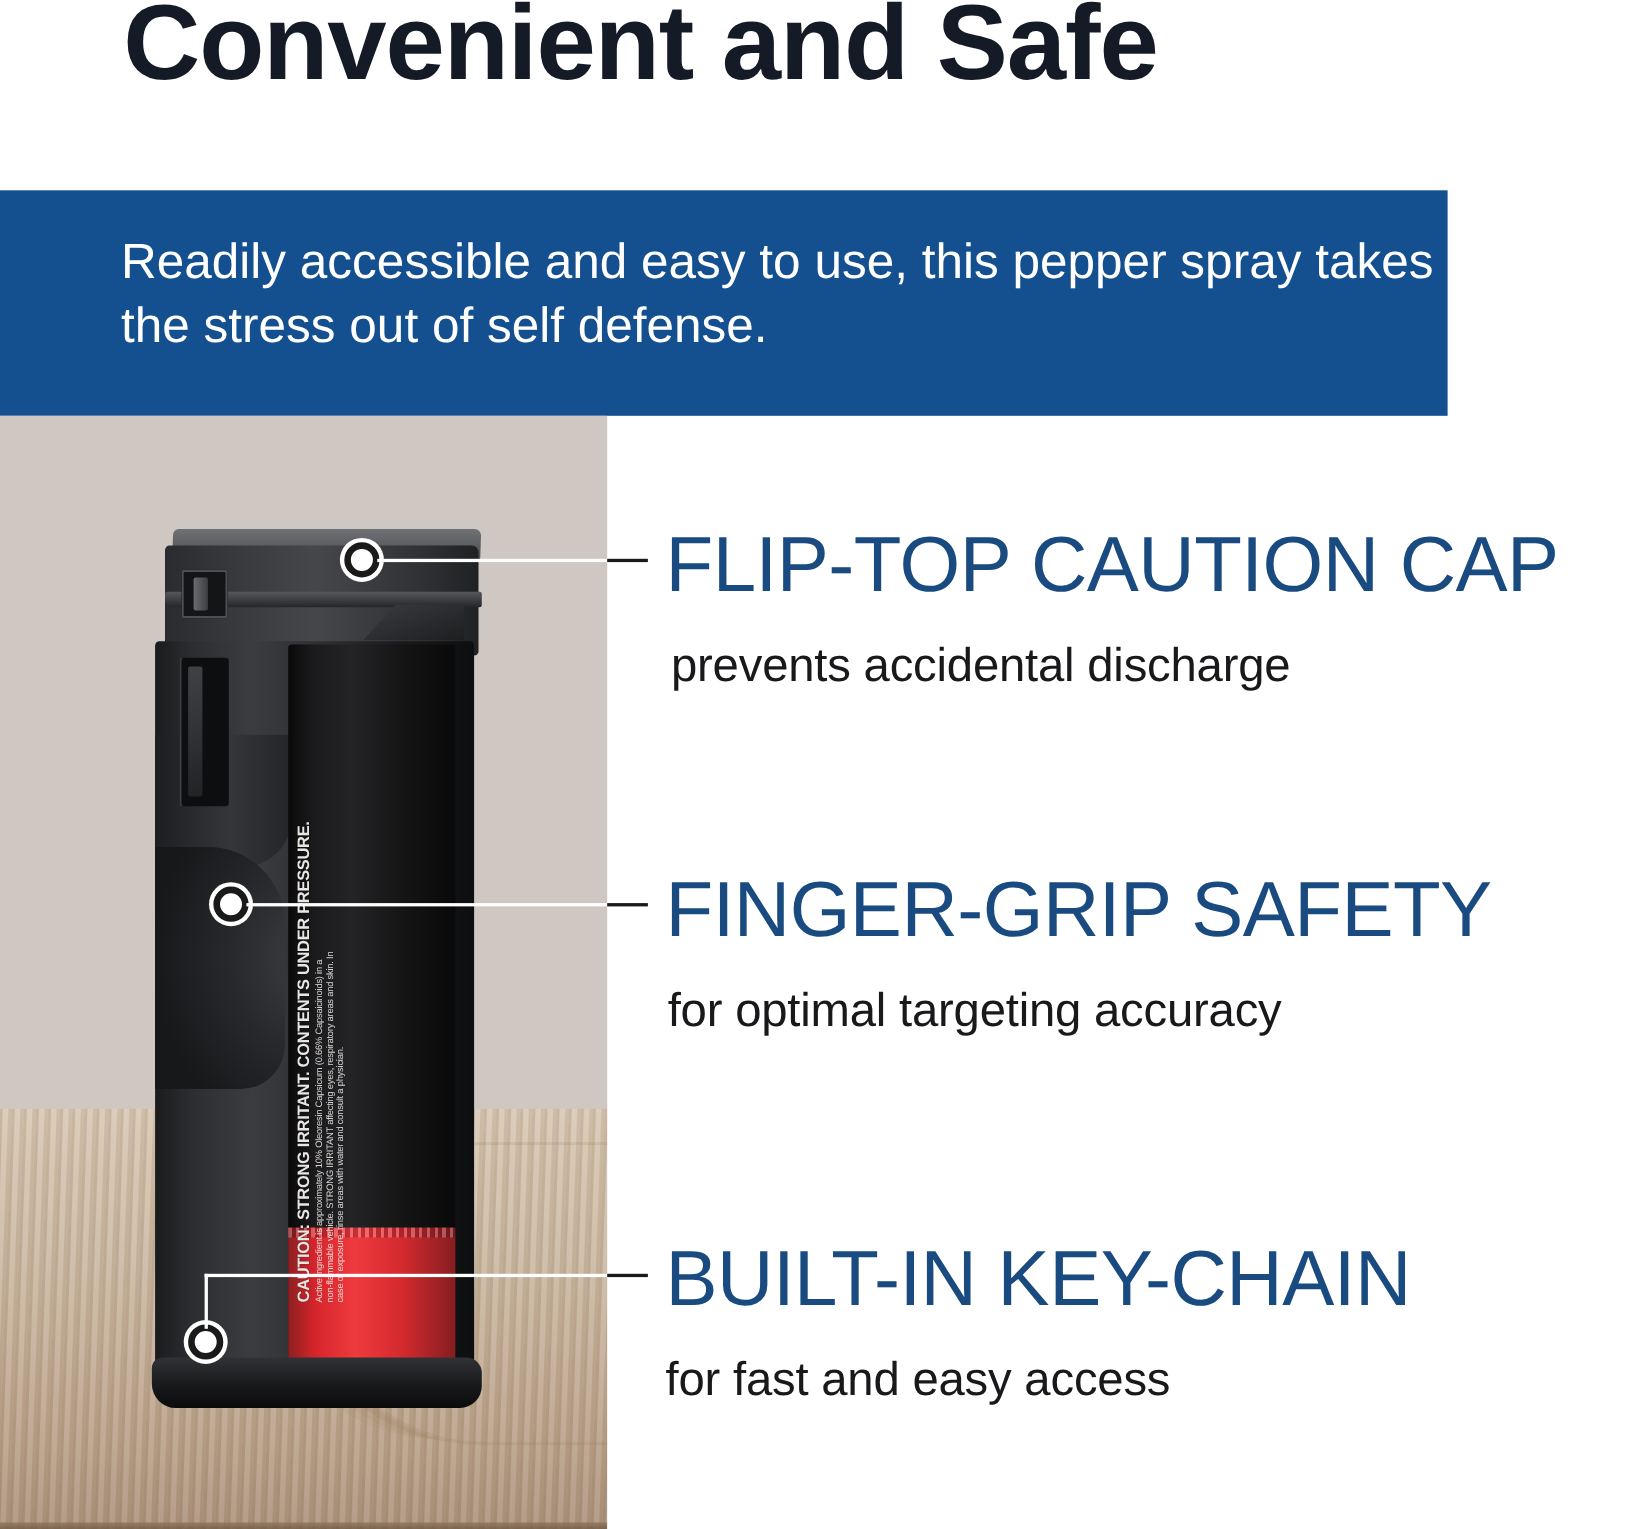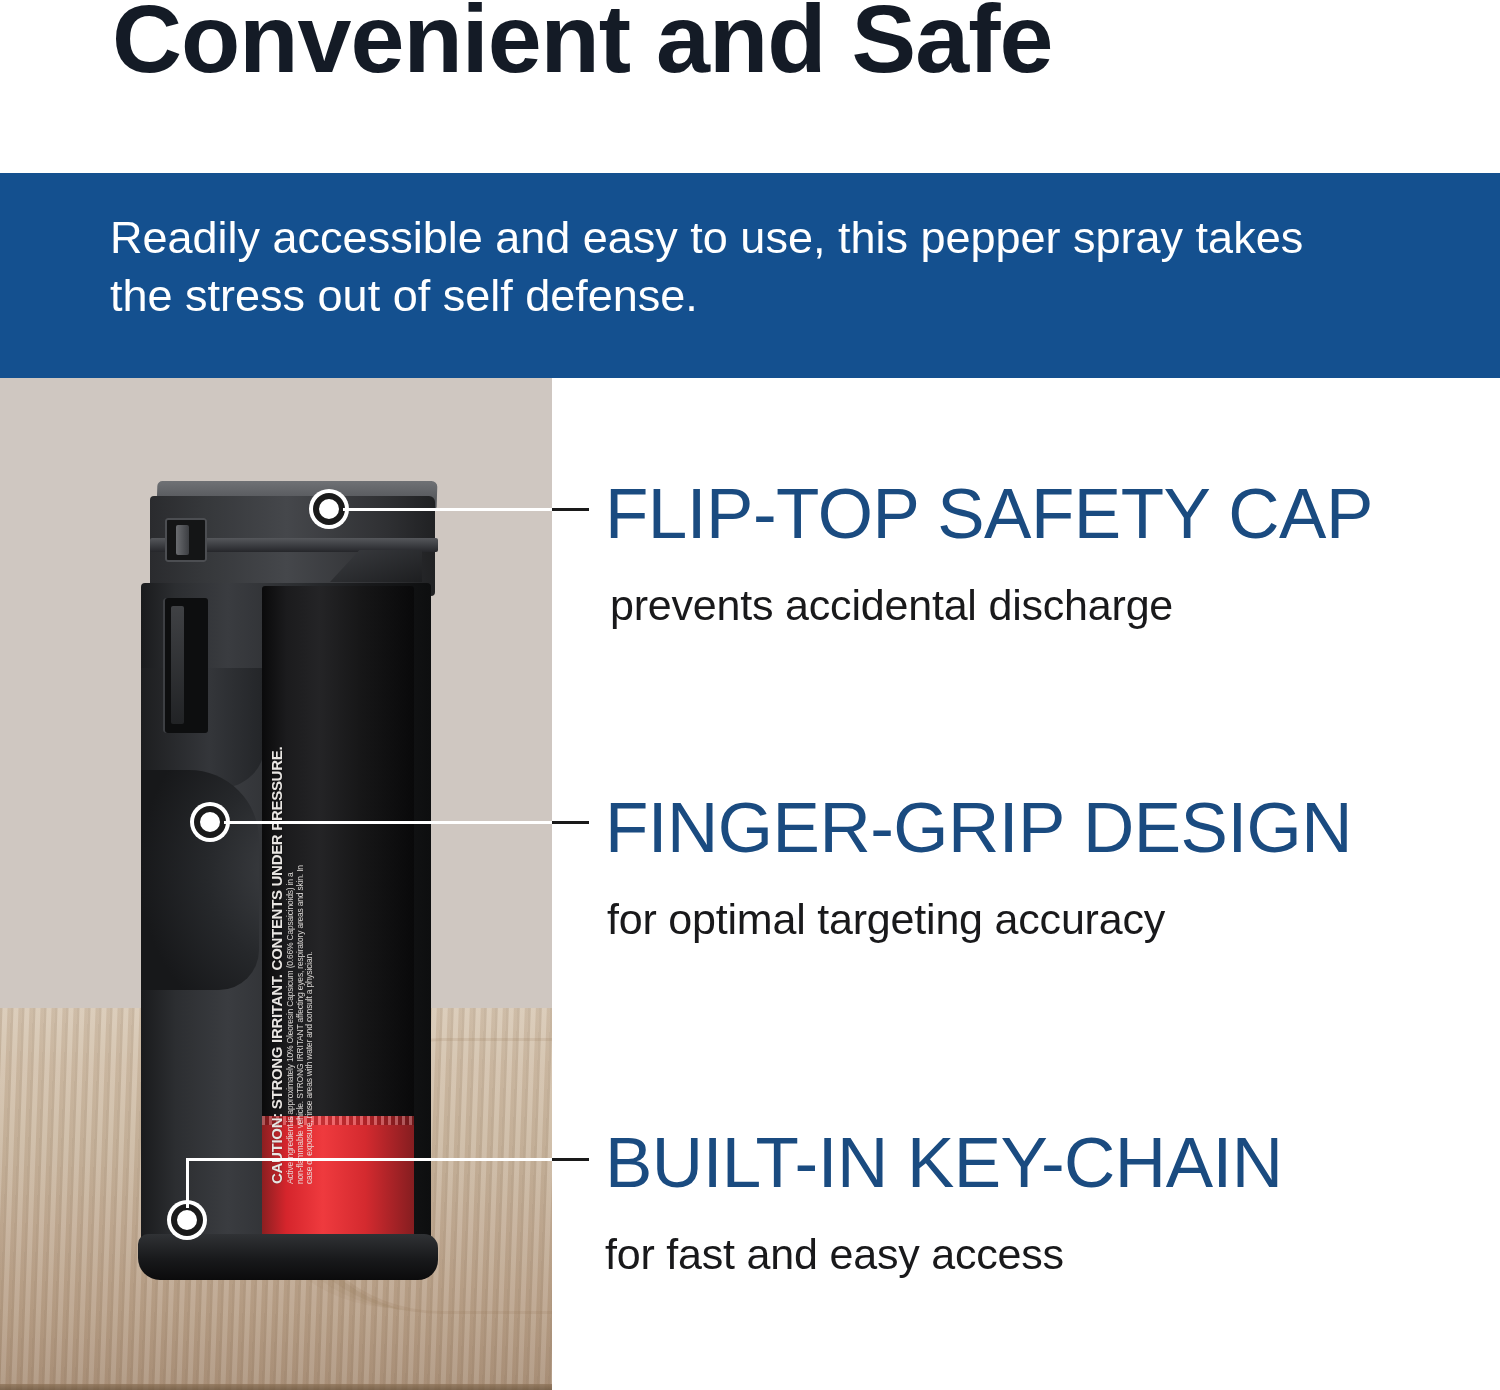--- a/index.html
+++ b/index.html
@@ -38,21 +38,21 @@
     color: #141b26;
     white-space: nowrap;
     line-height: 1.0;
   }
 
   
   .banner {
     position: absolute;
     left: 0;
     top: 173px;
-    width: 1500px;
+    width: 1316px;
     height: 205px;
     background: #14508f;
   }
   .banner-text {
     position: absolute;
     left: 110px;
     top: 36px;
     width: 1260px;
     font-size: 45px;
     font-weight: 400;
@@ -407,26 +407,26 @@
   <div class="marker" style="left:194px; top:806px;"></div>
   <div class="lead-white" style="left:224px; top:821px; width:329px;"></div>
   <div class="lead-dark" style="left:552px; top:821px; width:37px;"></div>
 
   <div class="marker" style="left:171px; top:1204px;"></div>
   <div class="lead-white-v" style="left:186px; top:1158px; height:50px;"></div>
   <div class="lead-white" style="left:186px; top:1158px; width:367px;"></div>
   <div class="lead-dark" style="left:552px; top:1158px; width:37px;"></div>
 
   <div class="feature" style="left:605px; top:478px;">
-    <div class="feature-title">FLIP-TOP SAFETY CAP</div>
+    <div class="feature-title">FLIP-TOP CAUTION CAP</div>
     <div class="feature-sub" style="margin-top:35px; margin-left:5px;">prevents accidental discharge</div>
   </div>
 
   <div class="feature" style="left:605px; top:792px;">
-    <div class="feature-title">FINGER-GRIP DESIGN</div>
+    <div class="feature-title">FINGER-GRIP SAFETY</div>
     <div class="feature-sub" style="margin-top:35px; margin-left:2px;">for optimal targeting accuracy</div>
   </div>
 
   <div class="feature" style="left:605px; top:1127px;">
     <div class="feature-title">BUILT-IN KEY-CHAIN</div>
     <div class="feature-sub" style="margin-top:35px; margin-left:0;">for fast and easy access</div>
   </div>
 
 </div>
 

